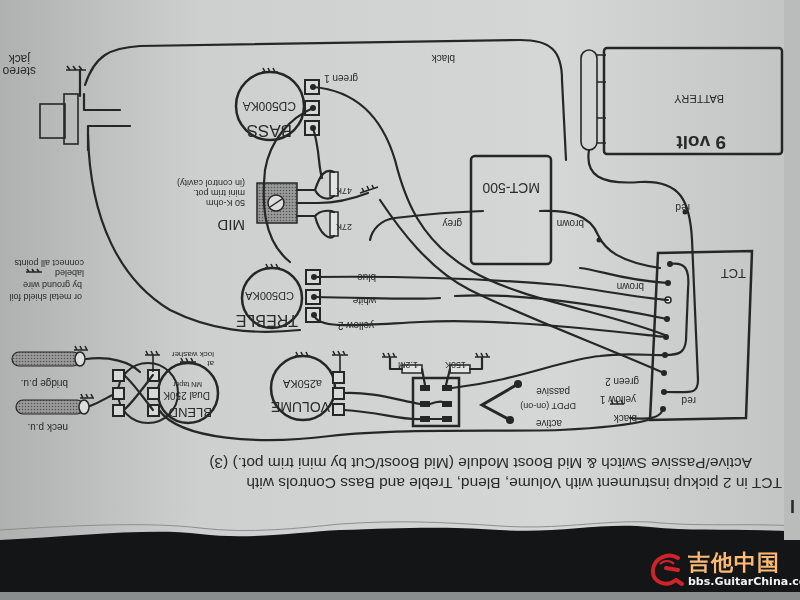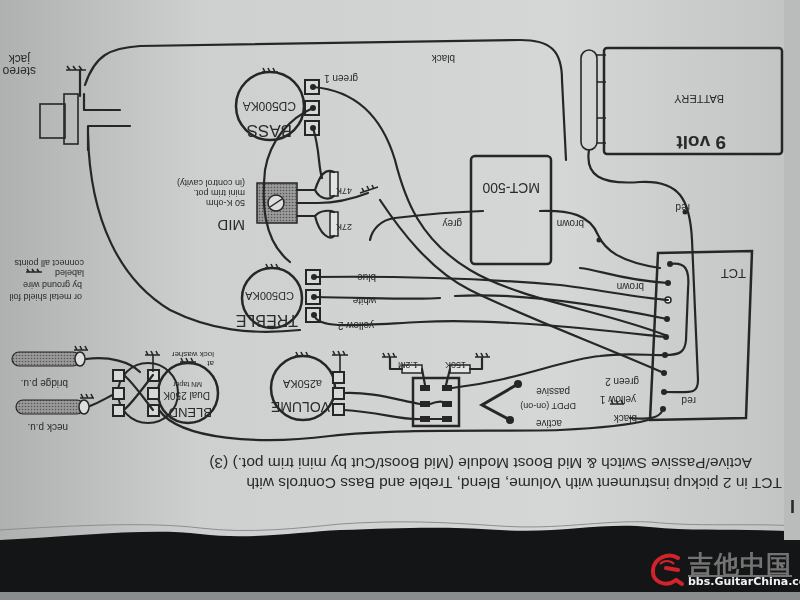--- a/index.html
+++ b/index.html
@@ -6,21 +6,21 @@
   body{width:800px;height:600px;overflow:hidden;background:#141516;font-family:"Liberation Sans",sans-serif;position:relative;}
   #paper{position:absolute;left:0;top:0;width:800px;height:600px;}
   svg text{font-family:"Liberation Sans",sans-serif;fill:#2a2a2a;}
   .wire{fill:none;stroke:#262626;stroke-width:2.2;stroke-linecap:round;stroke-linejoin:round;}
   .box{fill:none;stroke:#262626;stroke-width:2.5;}
   .thin{fill:none;stroke:#262626;stroke-width:1.6;}
   .dot{fill:#262626;}
   .lug{fill:#d6d9d8;stroke:#262626;stroke-width:2;}
   .gnd{fill:none;stroke:#262626;stroke-width:1.6;}
   #logo{position:absolute;left:648px;top:548px;width:150px;height:46px;}
-  #logo-cn{position:absolute;left:40px;top:0px;font-size:25px;font-weight:bold;color:#737373;letter-spacing:1px;font-family:"DejaVu Sans",sans-serif;text-decoration:underline;}
+  #logo-cn{position:absolute;left:40px;top:0px;font-size:22px;font-weight:bold;color:#fdba74;letter-spacing:1px;font-family:"DejaVu Sans",sans-serif;}
   #logo-url{position:absolute;left:40px;top:27px;font-size:11px;font-weight:bold;color:#f2f2f2;font-family:"DejaVu Sans",sans-serif;}
   #logo-mark{position:absolute;left:0;top:2px;width:38px;height:38px;}
 </style>
 </head>
 <body>
 
 <svg id="paper" viewBox="0 0 800 600" xmlns="http://www.w3.org/2000/svg">
   <defs>
     <linearGradient id="pg" x1="0" y1="0" x2="1" y2="0">
       <stop offset="0" stop-color="#aeb1b0"></stop>

